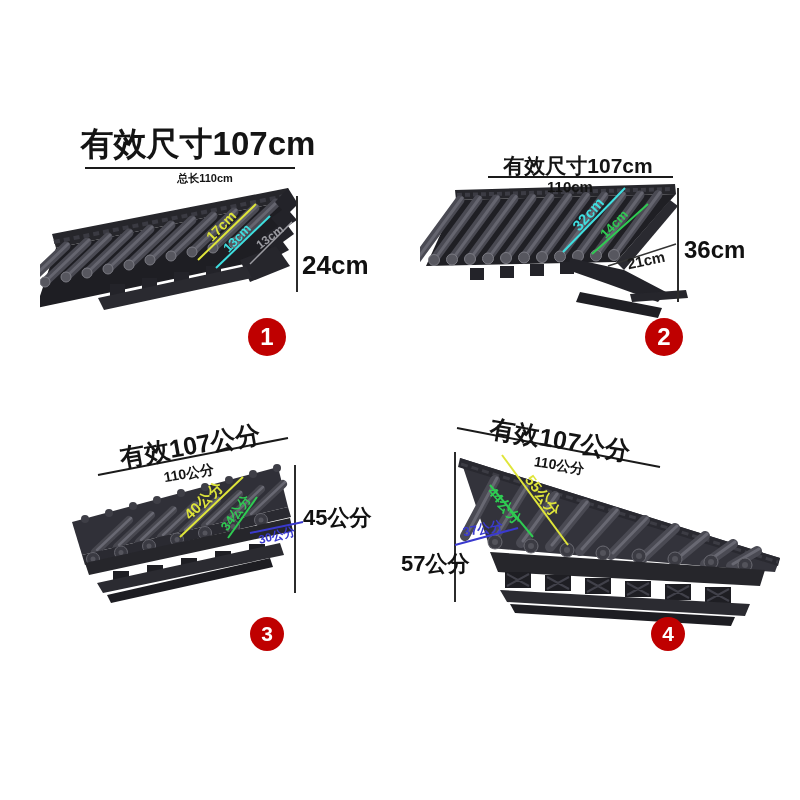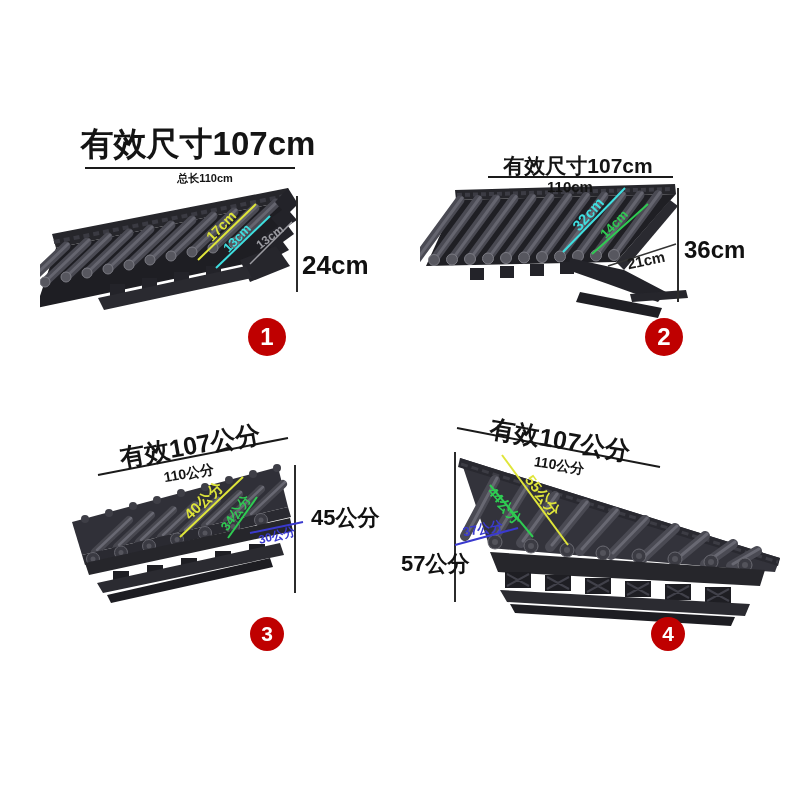--- a/index.html
+++ b/index.html
@@ -179,21 +179,21 @@
         <line x1="195" y1="118" x2="248" y2="107" stroke="#3a3ace" stroke-width="2"></line>
         <line x1="125" y1="122" x2="188" y2="62" stroke="#dfe53a" stroke-width="2"></line>
         <line x1="173" y1="123" x2="202" y2="82" stroke="#2fcb52" stroke-width="2"></line>
       </g>
     </svg>
     <span class="heading" style="left:135px;top:31px;font-size:25px;--r:-10deg;">有效107公分</span>
     <span class="sub" style="left:134px;top:59px;font-size:14px;--r:-10deg;">110公分</span>
     <span class="ann" style="left: 149px; top: 86px; font-size: 15px; --r: -44deg; color: rgb(223, 229, 58);">40公分</span>
     <span class="ann" style="left: 181px; top: 98px; font-size: 13px; --r: -54deg; color: rgb(47, 203, 82);">34公分</span>
     <span class="ann" style="left: 222px; top: 121px; font-size: 12px; --r: -14deg; color: rgb(58, 58, 206);">30公分</span>
-    <span class="hgt" style="left:256px;top:88px;font-size:22px;text-align:center;">45公分</span>
+    <span class="hgt" style="left:248px;top:88px;font-size:22px;text-align:center;">45公分</span>
     <div class="badge b34" style="left: 212px; top: 219px; background-color: rgb(191, 0, 0);">3</div>
   </div>
 
   <div class="panel" style="left:395px;top:400px;width:400px;height:260px;">
     <svg class="art" width="400" height="260" viewBox="0 0 400 260">
       <line x1="62" y1="28" x2="265" y2="67" stroke="#1a1a1a" stroke-width="2"></line>
       <polygon points="65,58 385,158 380,172 95,148" fill="#33333b"></polygon>
       <g>
         <polygon points="65,58 385,158 383,166 63,67" fill="#292930"></polygon>
         <line x1="66" y1="64" x2="383" y2="162" stroke="#3c3c44" stroke-width="3" stroke-dasharray="7 4"></line>

